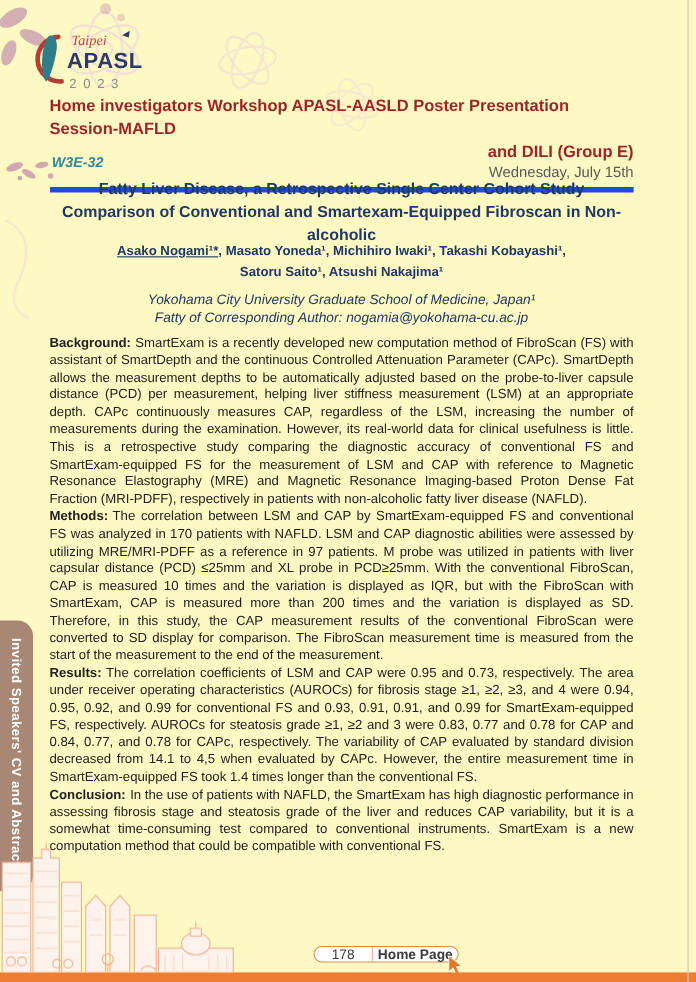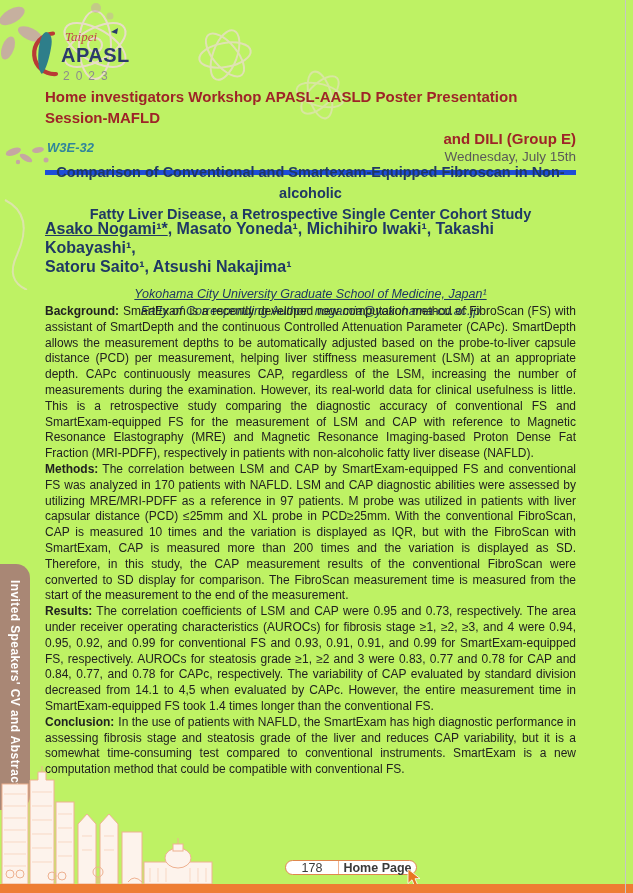--- a/index.html
+++ b/index.html
@@ -1,18 +1,18 @@
 <!DOCTYPE html>
 <html><head>
 <meta charset="utf-8">
 <style>
   html,body{margin:0;padding:0;background:#e9e9e9;}
   .page{
     position:relative;width:633px;height:893px;margin:0 auto;
-    background:#bef264;overflow:hidden;
+    background:#fef9c3;overflow:hidden;
     font-family:"Liberation Sans",sans-serif;
   }
   
   .edge-line{position:absolute;top:0;bottom:0;left:625px;width:1px;background:#c6c6c6;}
 
   
   .floral{position:absolute;top:0;left:0;pointer-events:none;}
   .skyline{position:absolute;left:0;bottom:9px;pointer-events:none;}
 
   
@@ -25,27 +25,27 @@
     border-bottom:5px solid #1d4ed8;padding-bottom:6px;flex-direction:column;}
   .header .line2 .left{font-size:15px;font-weight:bold;line-height:21px;}
   .header .line2 .date{font-size:13.5px;font-weight:normal;color:#595959;}
 
   .code{position:absolute;left:47px;top:140px;font-size:13px;font-weight:bold;
     font-style:italic;color:#31859b;}
 
   .title-block{position:absolute;left:45px;top:162px;width:531px;text-align:center;
     color:#1f3864;font-size:14.5px;font-weight:bold;line-height:21px;}
 
-  .authors{position:absolute;left:45px;top:219px;width:531px;text-align:left;
-    color:#1f3864;font-size:16px;font-weight:bold;line-height:19px;}
+  .authors{position:absolute;left:45px;top:219px;width:531px;text-align:center;
+    color:#1f3864;font-size:12px;font-weight:bold;line-height:19px;}
   .authors .uname{text-decoration:underline;}
 
   .affil{position:absolute;left:45px;top:264px;width:531px;text-align:center;
     color:#1f3864;font-size:12.5px;font-style:italic;line-height:17px;}
-  .affil .aff-line{text-decoration:underline;margin-top:22px;}
+  .affil .aff-line{}
 
   .body-text{position:absolute;left:45px;top:304px;width:531px;
     color:#212121;font-size:12px;line-height:15.8px;text-align:justify;}
   .body-text p{margin:0;}
   .body-text b{margin-right:4px;}
 
   
   .side-tab{position:absolute;left:0;top:564px;width:30px;height:246px;
     background:#a98775;border-radius:0 14px 14px 0;
     display:flex;align-items:center;justify-content:center;}
@@ -117,22 +117,22 @@
     <div class="line1">Home investigators Workshop APASL-AASLD Poster Presentation Session-MAFLD</div>
     <div class="line2">
       <span class="left">and DILI (Group E)</span>
       <span class="date">Wednesday, July 15th</span>
     </div>
   </div>
 
   <div class="code">W3E-32</div>
 
   <div class="title-block">
+    <div>Fatty Liver Disease, a Retrospective Single Center Cohort Study</div>
     <div>Comparison of Conventional and Smartexam-Equipped Fibroscan in Non-alcoholic</div>
-    <div>Fatty Liver Disease, a Retrospective Single Center Cohort Study</div>
   </div>
 
   <div class="authors">
     <div><span class="uname">Asako Nogami¹*</span><span>, Masato Yoneda¹, Michihiro Iwaki¹, Takashi Kobayashi¹,</span></div>
     <div>Satoru Saito¹, Atsushi Nakajima¹</div>
   </div>
 
   <div class="affil">
     <div class="aff-line">Yokohama City University Graduate School of Medicine, Japan¹</div>
     <div>Fatty of Corresponding Author: nogamia@yokohama-cu.ac.jp</div>

